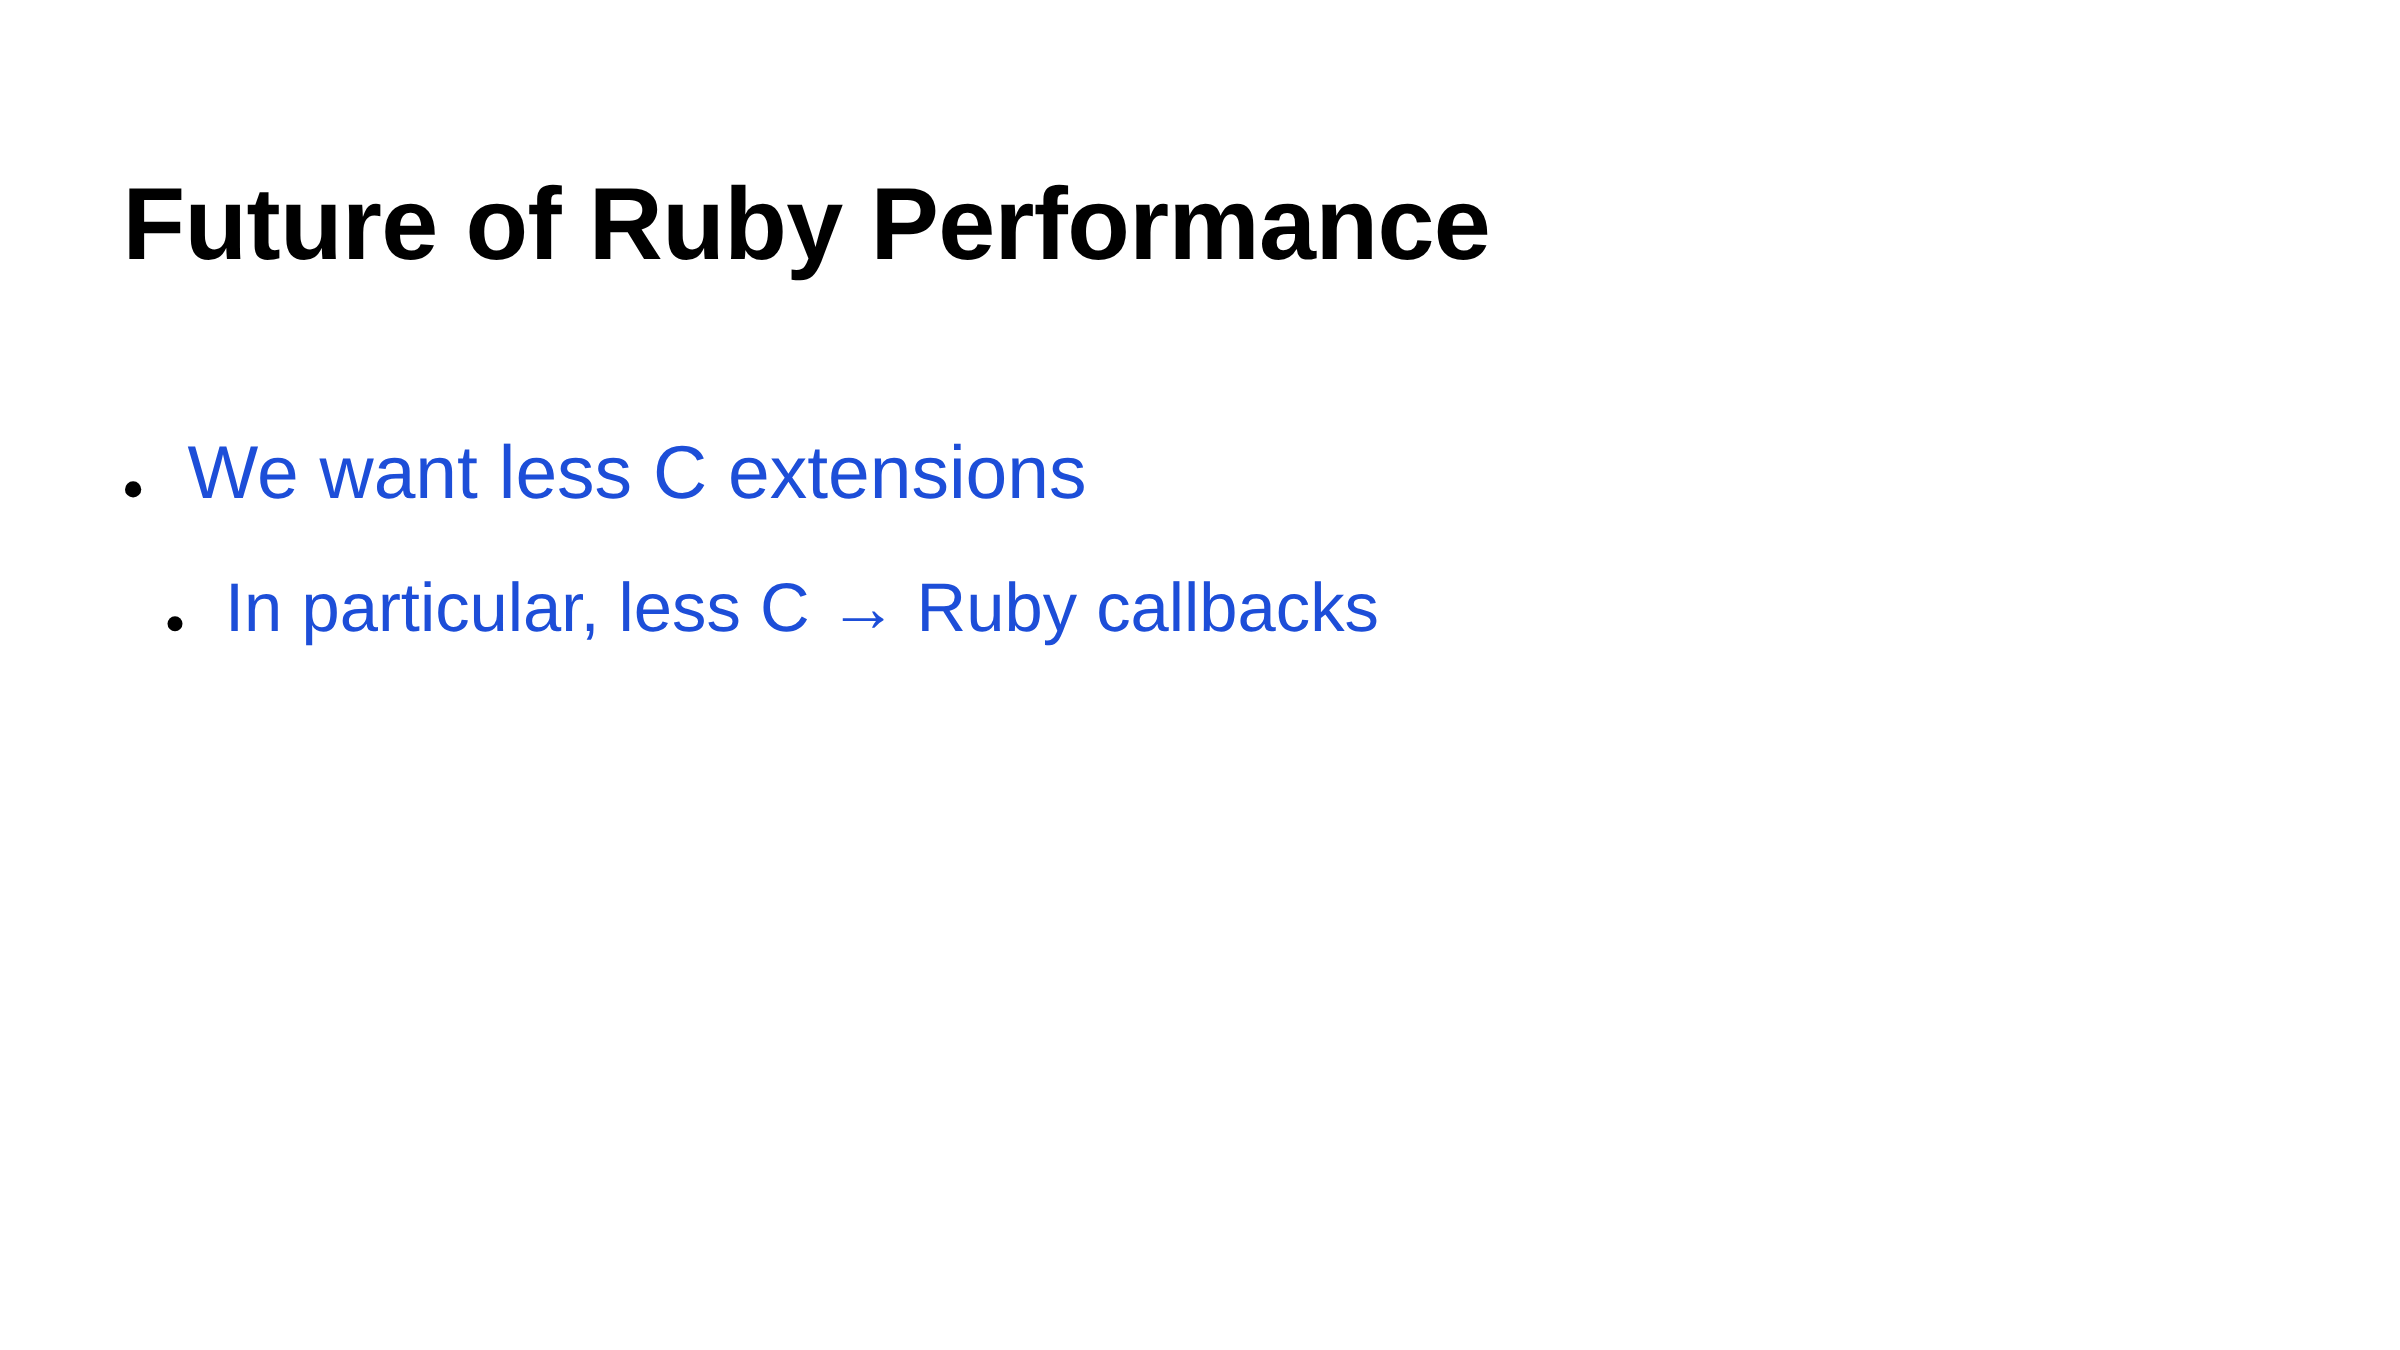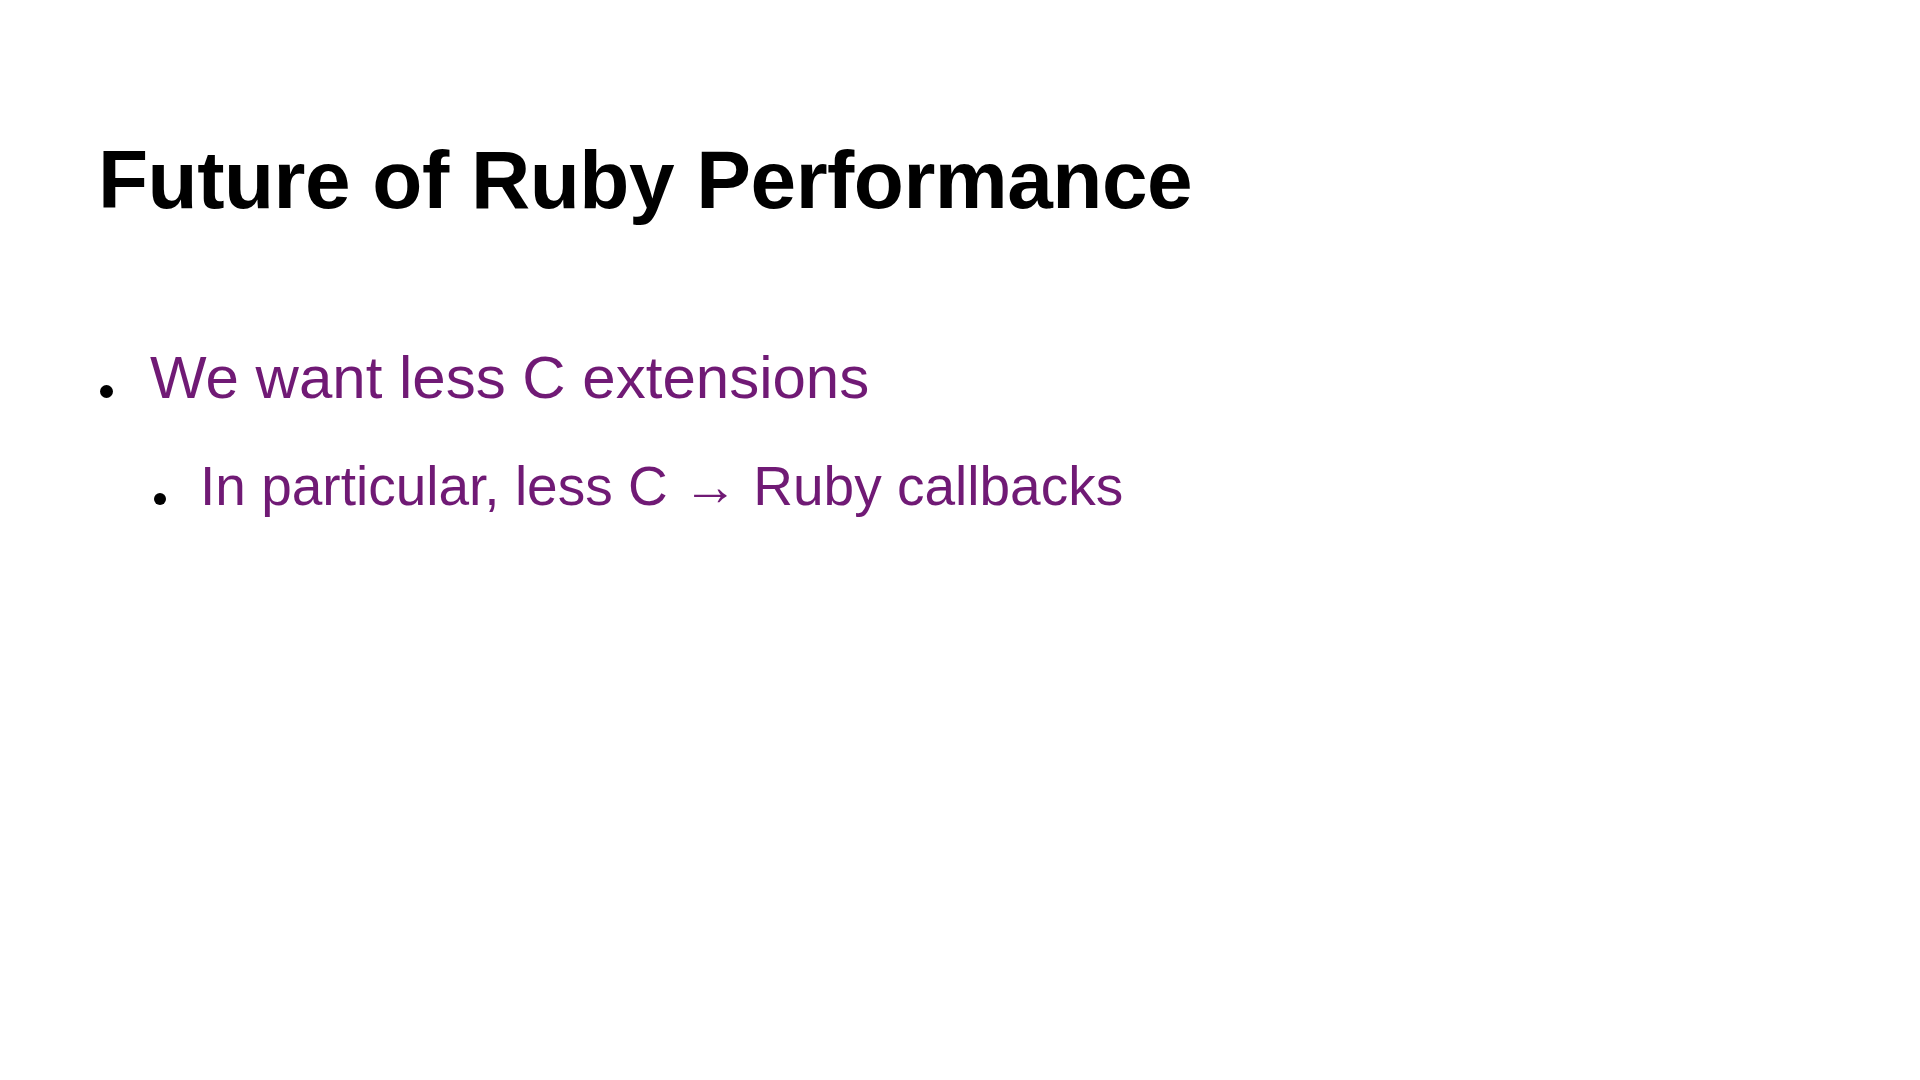--- a/index.html
+++ b/index.html
@@ -43,21 +43,21 @@
     left: 0;
     top: 0;
     width: 1920px;
   }
 
   .bullet-item {
     position: absolute;
     display: flex;
     align-items: baseline;
     white-space: nowrap;
-    color: #701a75;
+    color: #1d4ed8;
   }
 
   
   .bullet-item.level-1 {
     left: 100px;
     top: 345px;
     font-size: 60px;
     font-weight: 400;
     line-height: 1.1;
   }
@@ -66,21 +66,21 @@
     flex: 0 0 50px;
   }
   .bullet-item.level-1 .bullet-marker .dot {
     width: 13px;
     height: 13px;
     margin-bottom: 16px;
   }
 
   
   .bullet-item.level-2 {
-    left: 154px;
+    left: 134px;
     top: 456px;
     font-size: 55px;
     font-weight: 400;
     line-height: 1.1;
   }
   .bullet-item.level-2 .bullet-marker {
     width: 46px;
     flex: 0 0 46px;
   }
   .bullet-item.level-2 .bullet-marker .dot {

